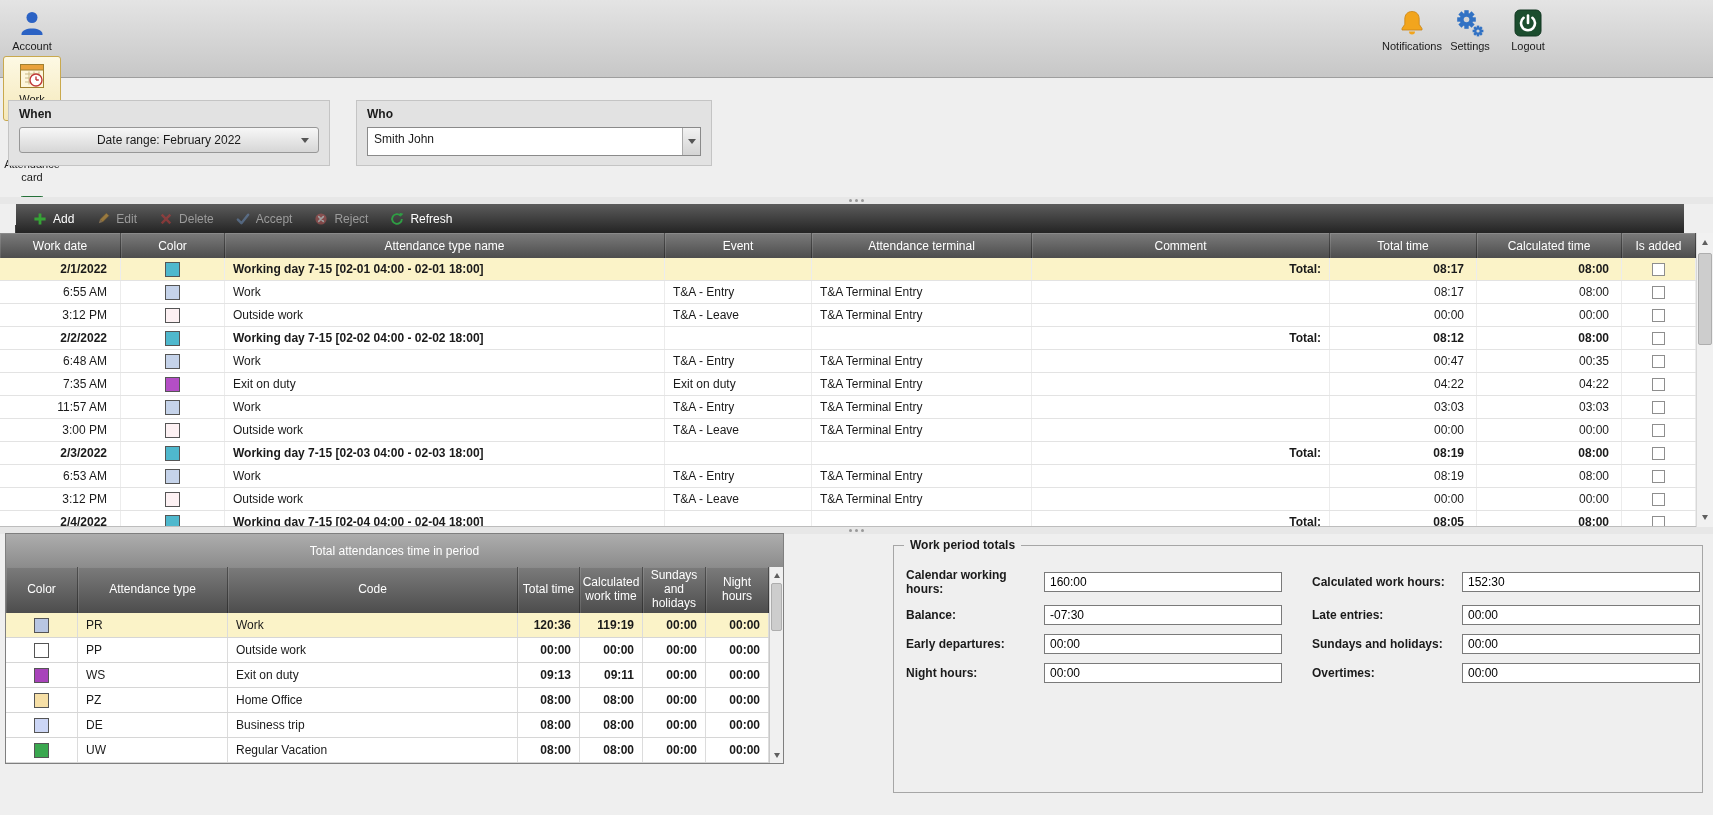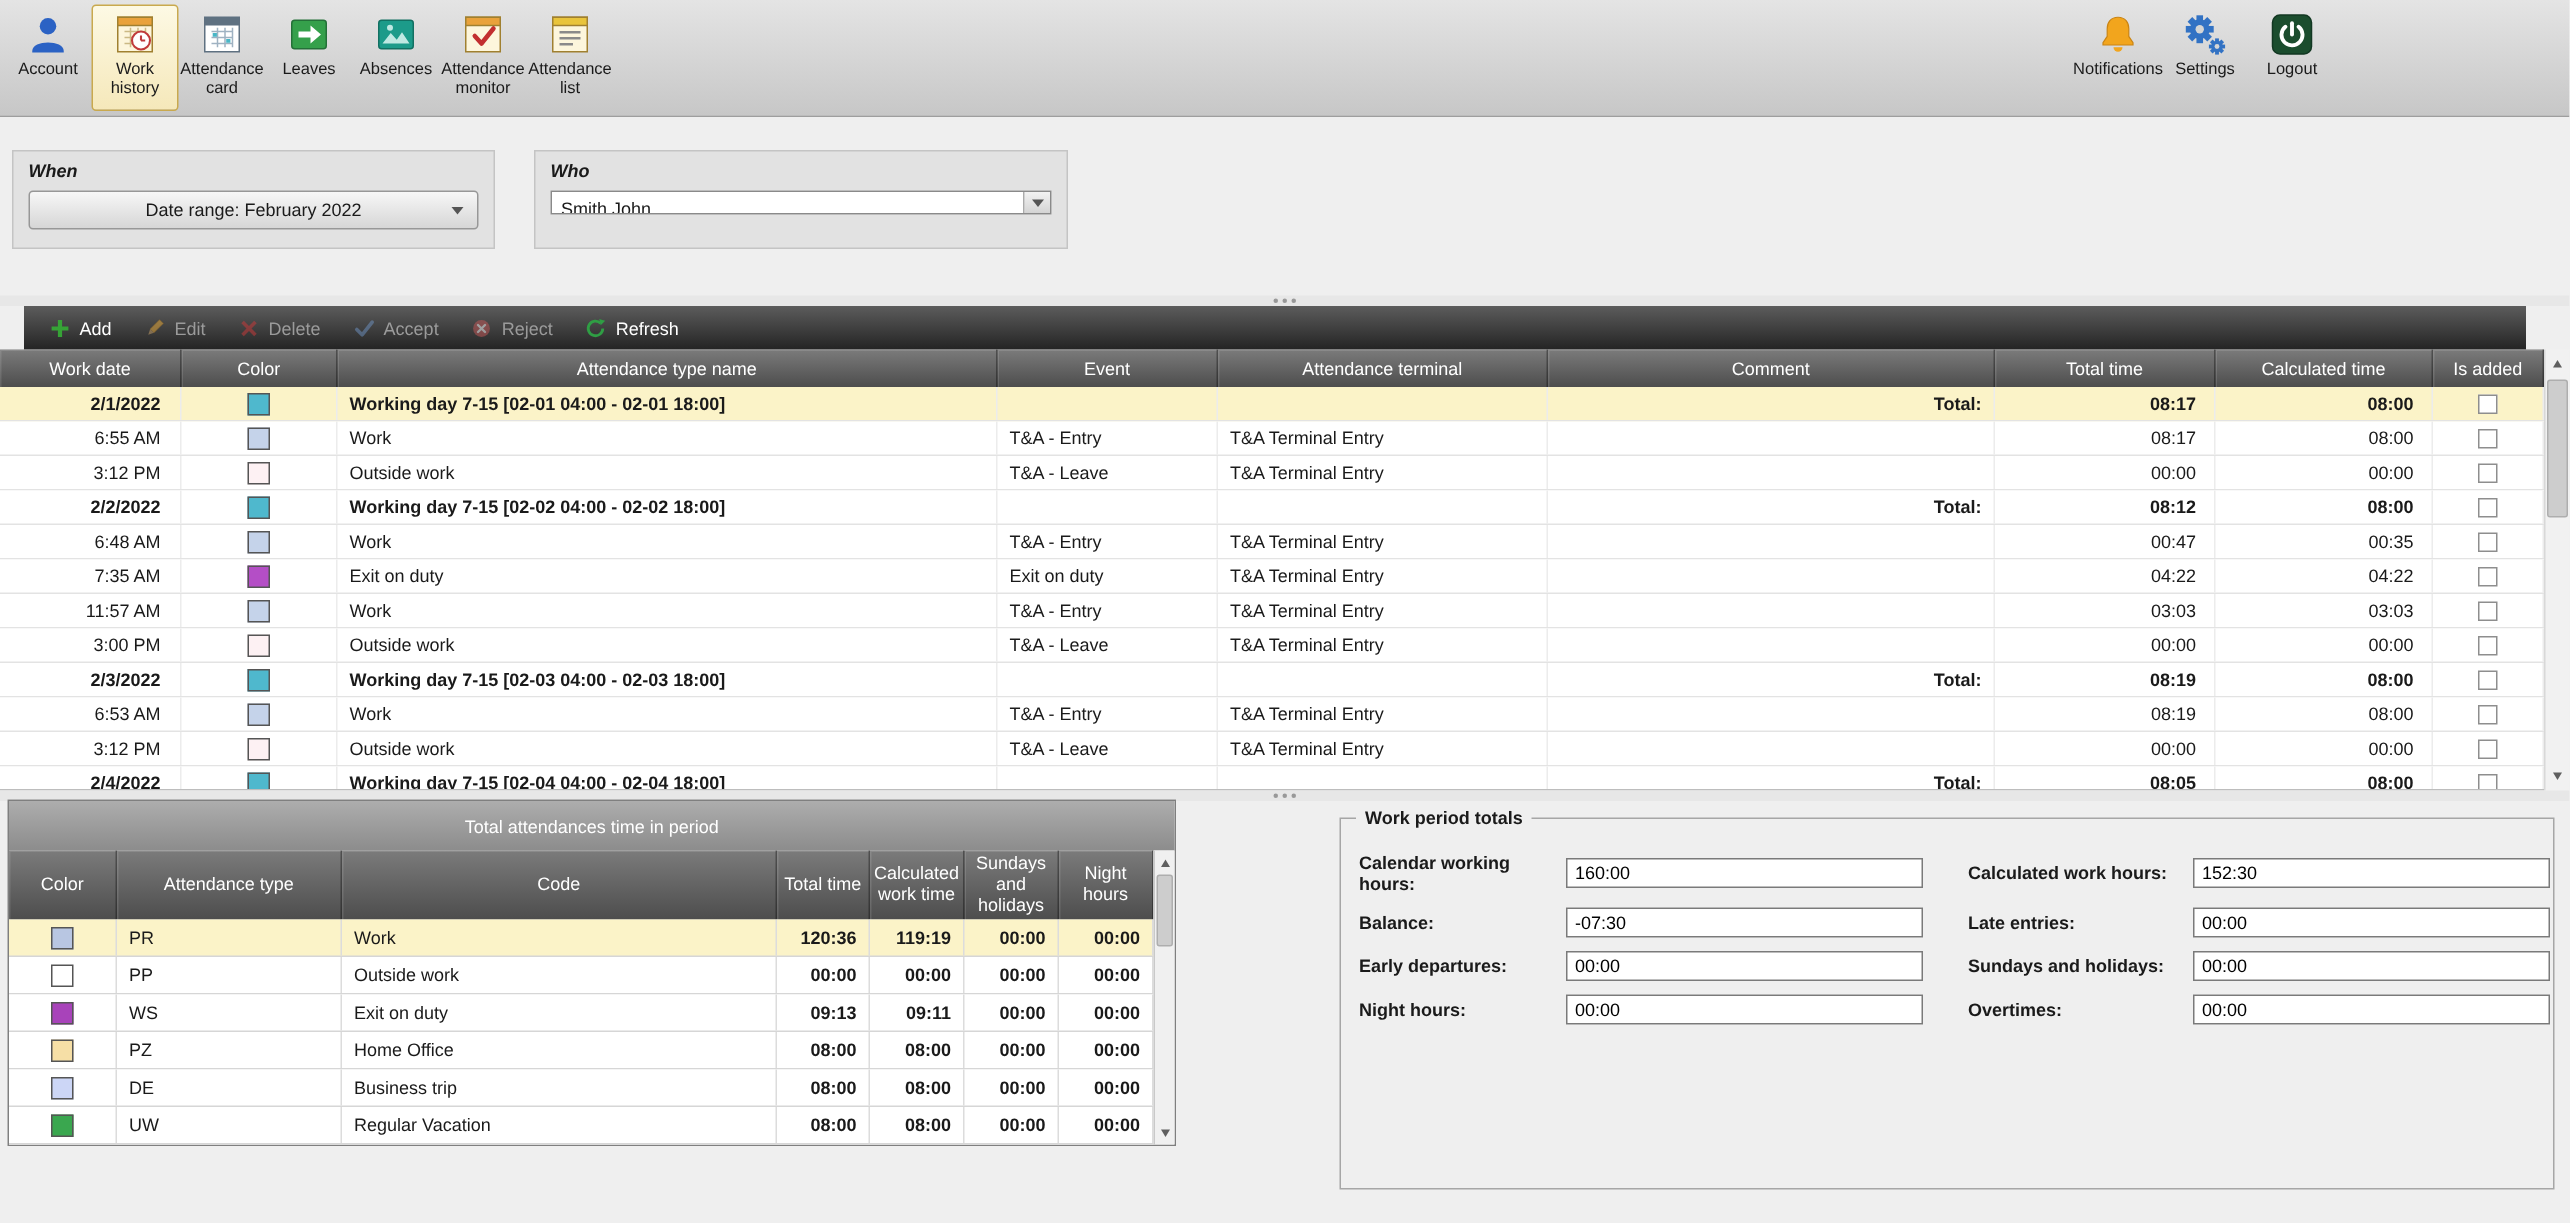--- a/index.html
+++ b/index.html
@@ -7,41 +7,41 @@
   body {
     font-family:"Liberation Sans", sans-serif;
     font-size:12px; color:#1a1a1a;
     background:#efefef; position:relative; overflow:hidden;
   }
 
   
   .toolbar { position:absolute; left:0; top:0; width:1713px; height:78px;
     background:linear-gradient(#e4e4e4,#c7c7c7); border-bottom:1px solid #9e9e9e;
     display:flex; align-items:stretch; padding:3px 8px 3px 3px; }
-  .tb-left { display:flex; }
+  .tb-left { display:flex;flex-direction:column; }
   .tb-right { display:flex; margin-left:auto; margin-right:148px; }
   .tb-item { width:58px; display:flex; flex-direction:column; align-items:center;
     gap:2px; padding:4px 2px 2px; border:1px solid transparent; border-radius:3px;
     font-size:11px; text-align:center; line-height:1.15; cursor:default; }
   .tb-item svg { width:30px; height:30px; flex:0 0 30px; }
   .tb-item.selected { background:linear-gradient(#fdf9e4,#f5e8ba); border-color:#c9a94e; }
   .tb-label { white-space:normal; }
 
   
   .panel { position:absolute; top:100px; height:66px; background:#e2e2e2;
     border:1px solid #c4c4c4; padding:6px 10px; }
   .panel-when { left:8px; width:322px; }
   .panel-who  { left:356px; width:356px; }
-  .panel-title { font-weight:bold; margin-bottom:6px;font-style:italic; }
+  .panel-title { font-weight:bold; margin-bottom:6px; }
   .dd-button { width:100%; height:26px; background:linear-gradient(#f7f7f7,#d6d6d6);
     border:1px solid #979797; border-radius:3px; display:flex; align-items:center;
     justify-content:center; position:relative; }
   .tri-dn { width:0; height:0; border-left:4px solid transparent; border-right:4px solid transparent; border-top:5px solid #555; }
   .dd-button .arr { position:absolute; right:9px; top:10px; }
-  .combo { width:100%; height:16px; background:#fff; border:1px solid #8a8a8a; display:flex; }
+  .combo { width:100%; height:29px; background:#fff; border:1px solid #8a8a8a; display:flex; }
   .combo-text { flex:1; padding:4px 6px; overflow:hidden; white-space:nowrap; }
   .combo-btn { width:18px; border-left:1px solid #ababab;
     background:linear-gradient(#f2f2f2,#d4d4d4); display:flex; align-items:center; justify-content:center; }
 
   
   .splitter { position:absolute; left:0; width:1713px; height:7px; background:#e7e7e7;
     display:flex; align-items:center; justify-content:center; gap:3px; }
   .splitter i { width:3px; height:3px; background:#999; border-radius:50%; }
   .sp1 { top:197px; } .sp2 { top:527px; }
 

